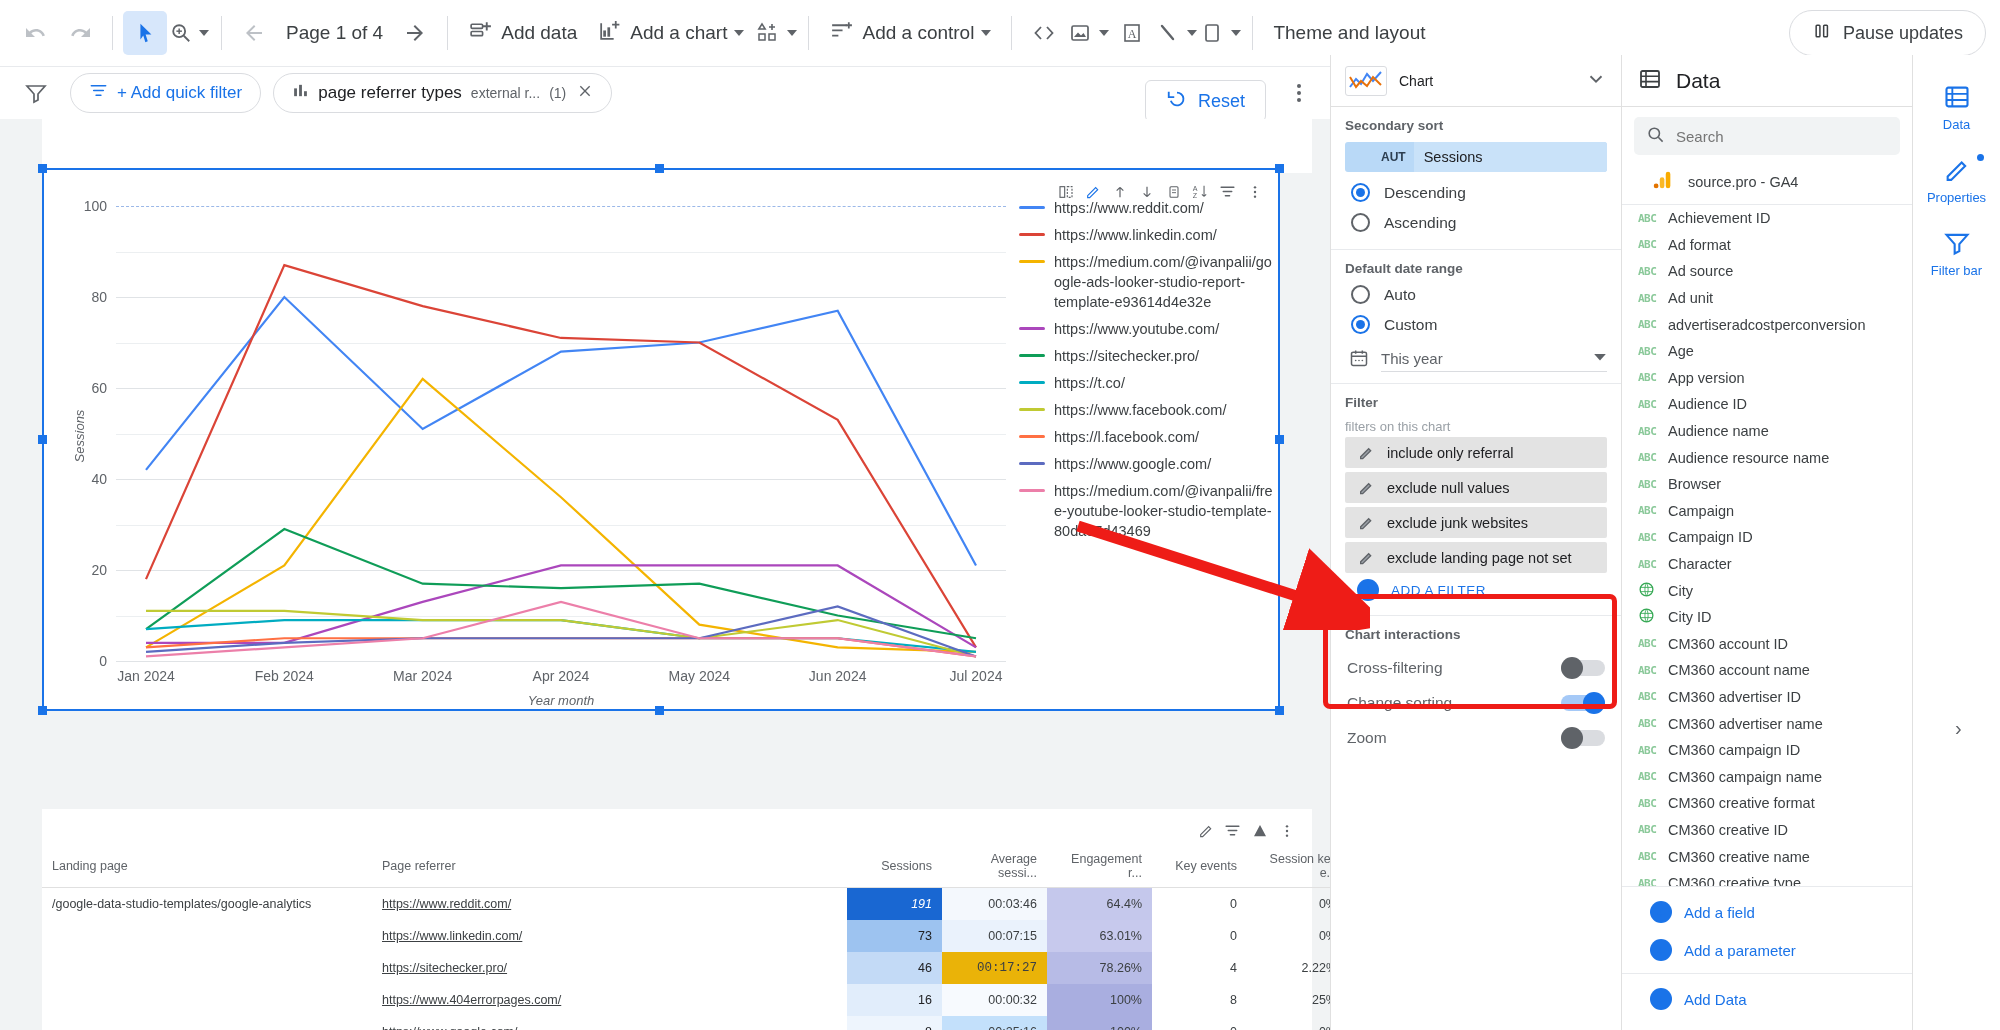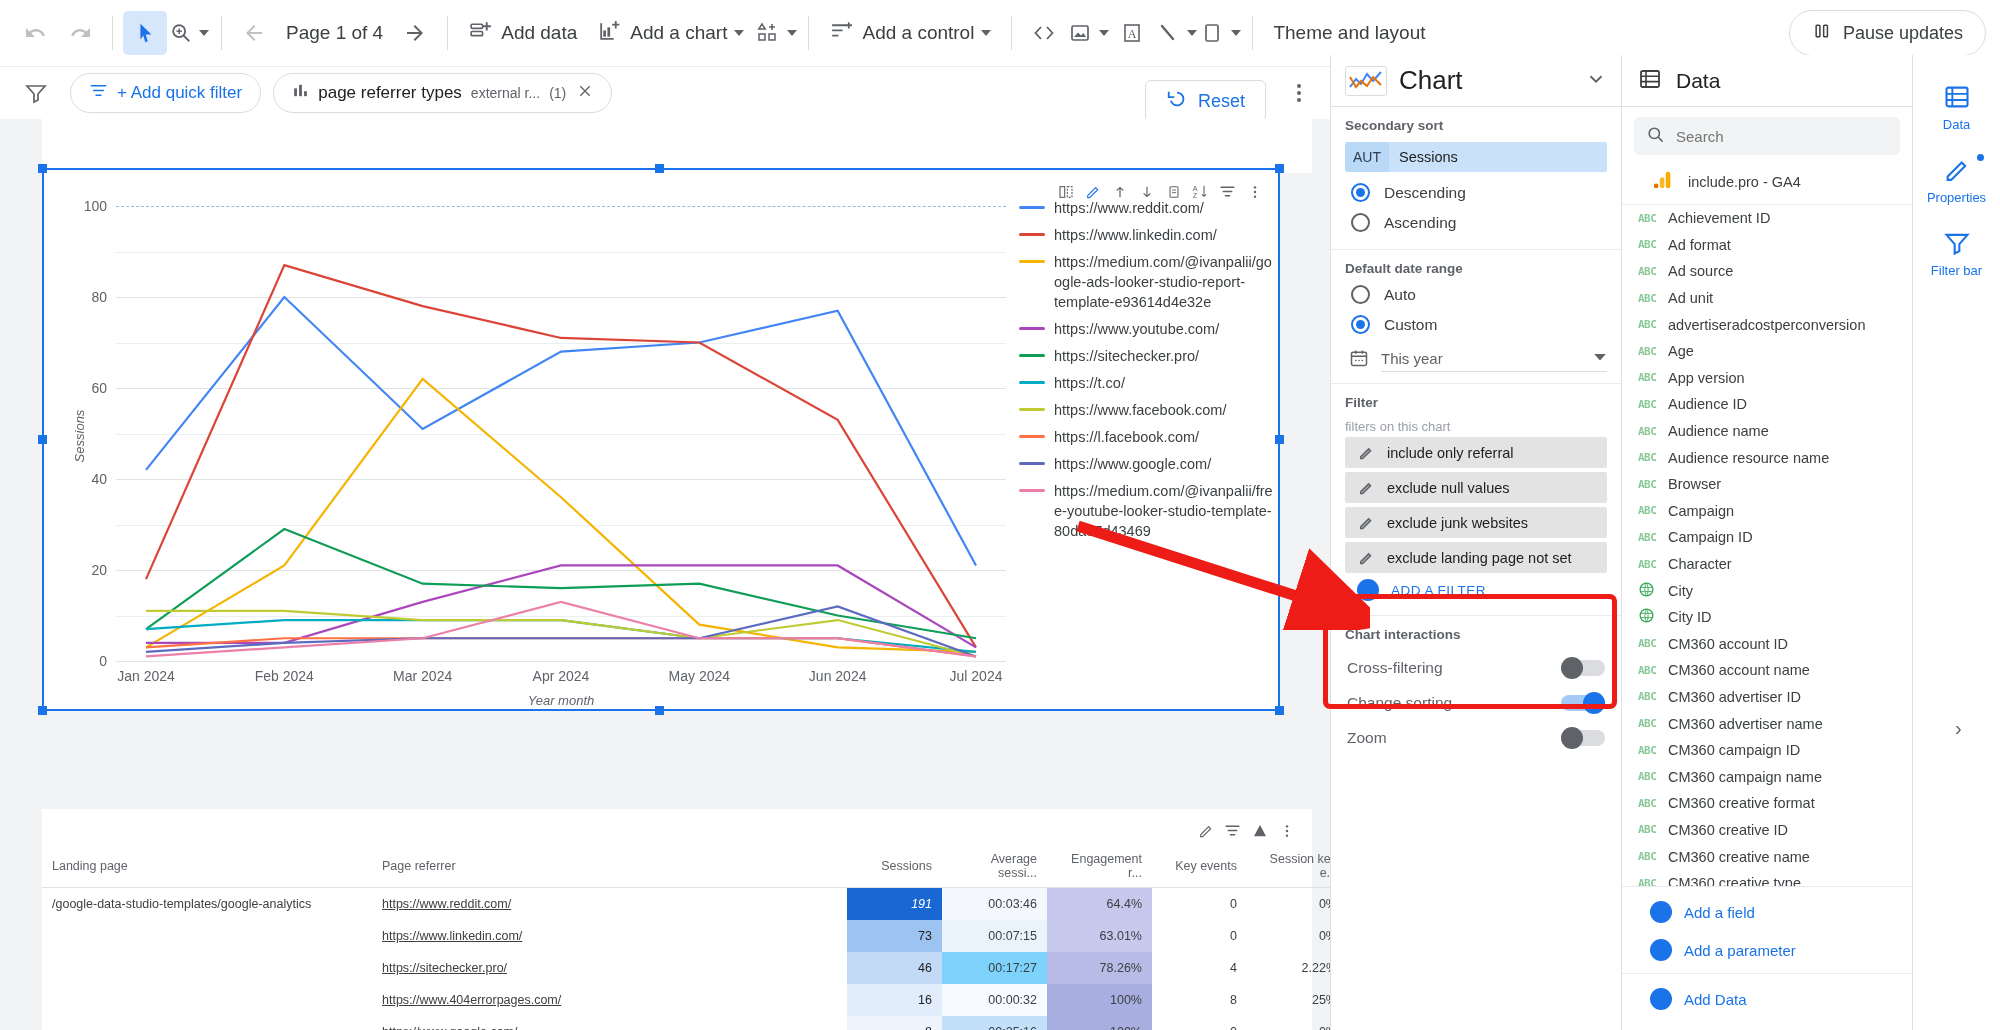--- a/index.html
+++ b/index.html
@@ -84,30 +84,30 @@
   table.dt td.l{ text-align:left; }
   table.dt td a{ color:#3c4043; text-decoration:underline; font-size:12.5px; }
 
   
   .proppanel{ position:absolute; left:1330px; top:55px; width:292px; height:975px;
     background:#fff; border-left:1px solid #e0e0e0; border-right:1px solid #e0e0e0; overflow:hidden; }
   .pp-head{ display:flex; align-items:center; height:52px; padding:0 14px;
     border-bottom:1px solid #e0e0e0; }
   .pp-thumb{ width:42px;height:30px;border:1px solid #dadce0; border-radius:3px;
     display:flex;align-items:center;justify-content:center; }
-  .pp-title{ font-size:26px; margin-left:12px; flex:1; }
+  .pp-title{ font-size:14px; margin-left:12px; flex:1; }
   .pp-tabs{ display:flex; height:45px; border-bottom:1px solid #e0e0e0; }
   .pp-tab{ flex:1; display:flex; align-items:center; justify-content:center;
     font-size:14.5px; letter-spacing:.6px; color:#5f6368; cursor:pointer; font-weight:500; }
   .pp-tab.active{ color:#1a73e8; box-shadow: inset 0 -3px 0 #1a73e8; }
   .pp-sec{ padding:11px 14px; border-bottom:1px solid #e8eaed; }
   .pp-lbl{ font-size:13.5px; color:#5f6368; font-weight:700; margin-bottom:9px; }
   .field-chip{ display:flex; align-items:center; height:30px; background:#b9d9f7;
     border-radius:3px; overflow:hidden; cursor:pointer; }
-  .field-chip .tag{ font-size:14px; font-weight:400; color:#2c3e50; padding:0 8px; }
+  .field-chip .tag{ font-size:12px; font-weight:700; color:#2c3e50; padding:0 8px;margin-left:28px; }
   .field-chip .nm{ background:#c9e2f9; flex:1; height:30px; display:flex; align-items:center;
     padding:0 10px; font-size:14.5px; color:#202124; }
   .radio-row{ display:flex; align-items:center; margin:11px 0 0 6px; cursor:pointer; }
   .radio{ width:19px;height:19px;border-radius:50%;border:2px solid #5f6368; flex:none;
     display:flex;align-items:center;justify-content:center; }
   .radio.on{ border-color:#1a73e8; }
   .radio.on i{ width:9px;height:9px;border-radius:50%;background:#1a73e8; display:block; }
   .radio-lbl{ margin-left:14px; font-size:15.5px; color:#3c4043; }
   .dr-row{ display:flex; align-items:flex-end; margin-top:14px; padding-left:4px; }
   .dr-select{ flex:1; margin-left:12px; border-bottom:1px solid #dadce0;
@@ -580,21 +580,21 @@
               <td style="background: rgb(157, 195, 240); color: rgb(32, 33, 36);">73</td>
               <td style="background: rgb(234, 242, 252);">00:07:15</td>
               <td style="background: rgb(199, 201, 237);">63.01%</td>
               <td>0</td>
               <td>0%</td>
             </tr>
             <tr>
               <td class="l"></td>
               <td class="l"><a href="#">https://sitechecker.pro/</a></td>
               <td style="background: rgb(195, 218, 246); color: rgb(32, 33, 36);">46</td>
-              <td style="background: #7dd3fc;">00:17:27</td>
+              <td style="background: #eab308; font-family: Liberation Mono, monospace;">00:17:27</td>
               <td style="background: rgb(183, 187, 230);">78.26%</td>
               <td>4</td>
               <td>2.22%</td>
             </tr>
             <tr>
               <td class="l"></td>
               <td class="l"><a href="#">https://www.404errorpages.com/</a></td>
               <td style="background: rgb(225, 237, 251); color: rgb(32, 33, 36);">16</td>
               <td style="background: rgb(247, 250, 254);">00:00:32</td>
               <td style="background: rgb(169, 174, 224);">100%</td>
@@ -770,21 +770,21 @@
     <input placeholder="Search" style="">
   </div>
   <div class="dp-source">
     <span>
       <svg width="22" height="22" viewBox="0 0 24 24">
             <rect x="15" y="3" width="5" height="18" rx="2.5" fill="#f9ab00"></rect>
             <rect x="8.5" y="9" width="5" height="12" rx="2.5" fill="#f9ab00" opacity=".85"></rect>
             <circle cx="4.5" cy="18.5" r="2.6" fill="#e37400"></circle>
           </svg>
     </span>
-    <span>include.pro - GA4</span>
+    <span>source.pro - GA4</span>
   </div>
   <div id="field-list" style="max-height:690px;overflow:hidden">
         <div class="dp-field">
           <span class="ftype">ABC</span>
           <span class="fl">Achievement ID</span>
         </div>
         <div class="dp-field">
           <span class="ftype">ABC</span>
           <span class="fl">Ad format</span>
         </div>

